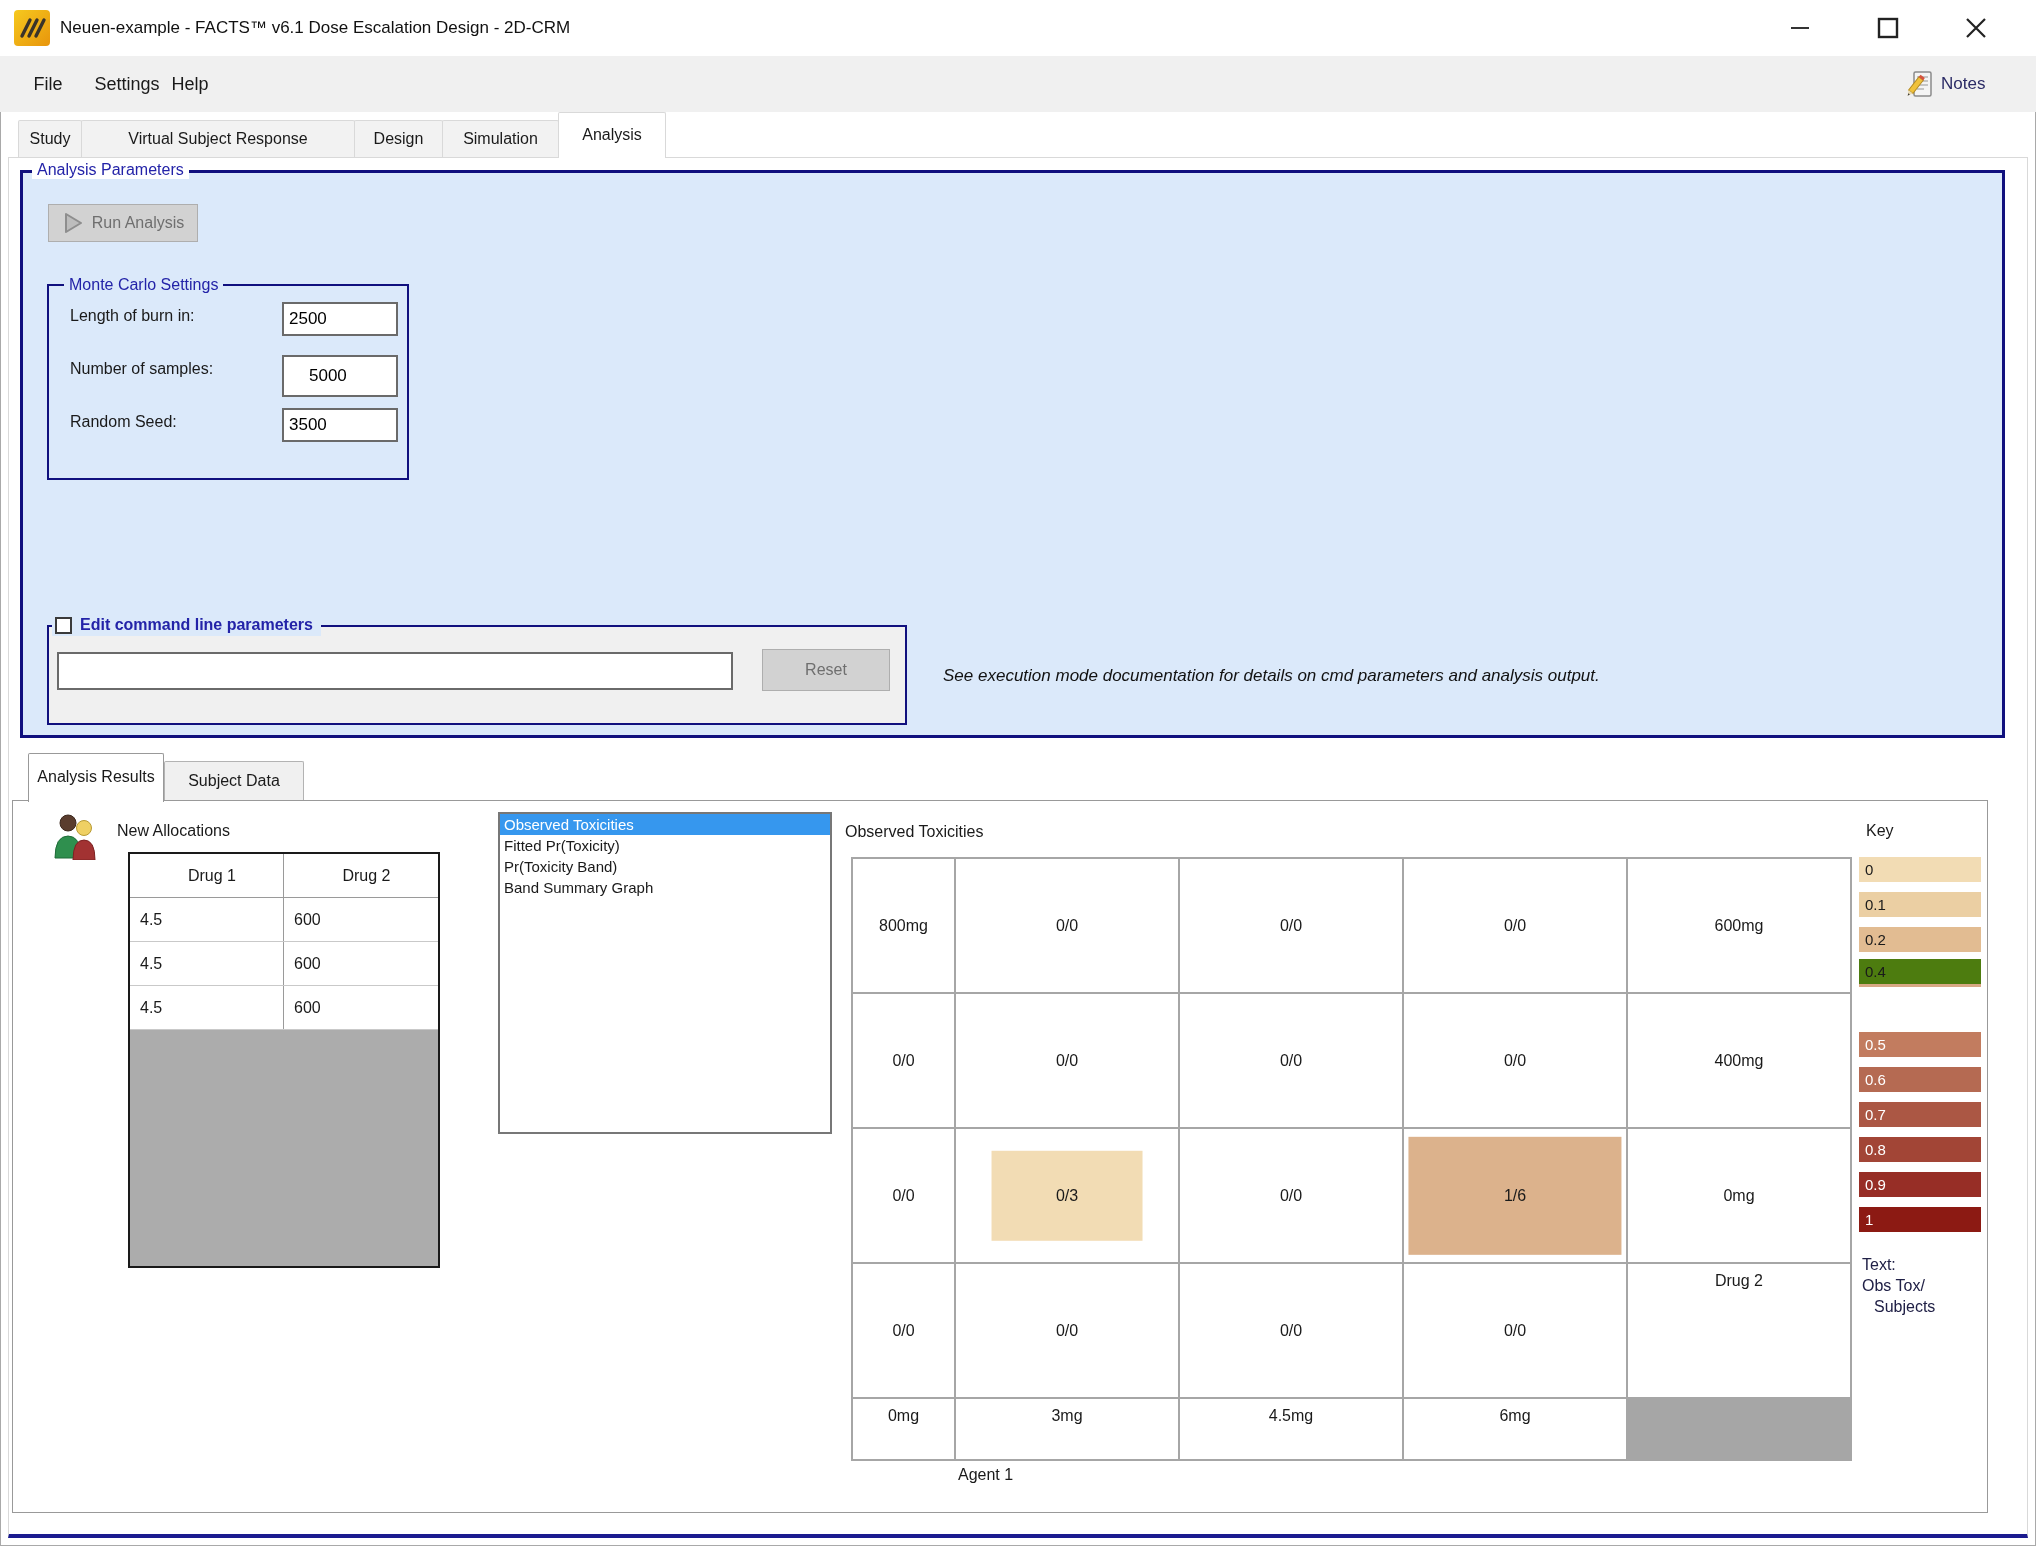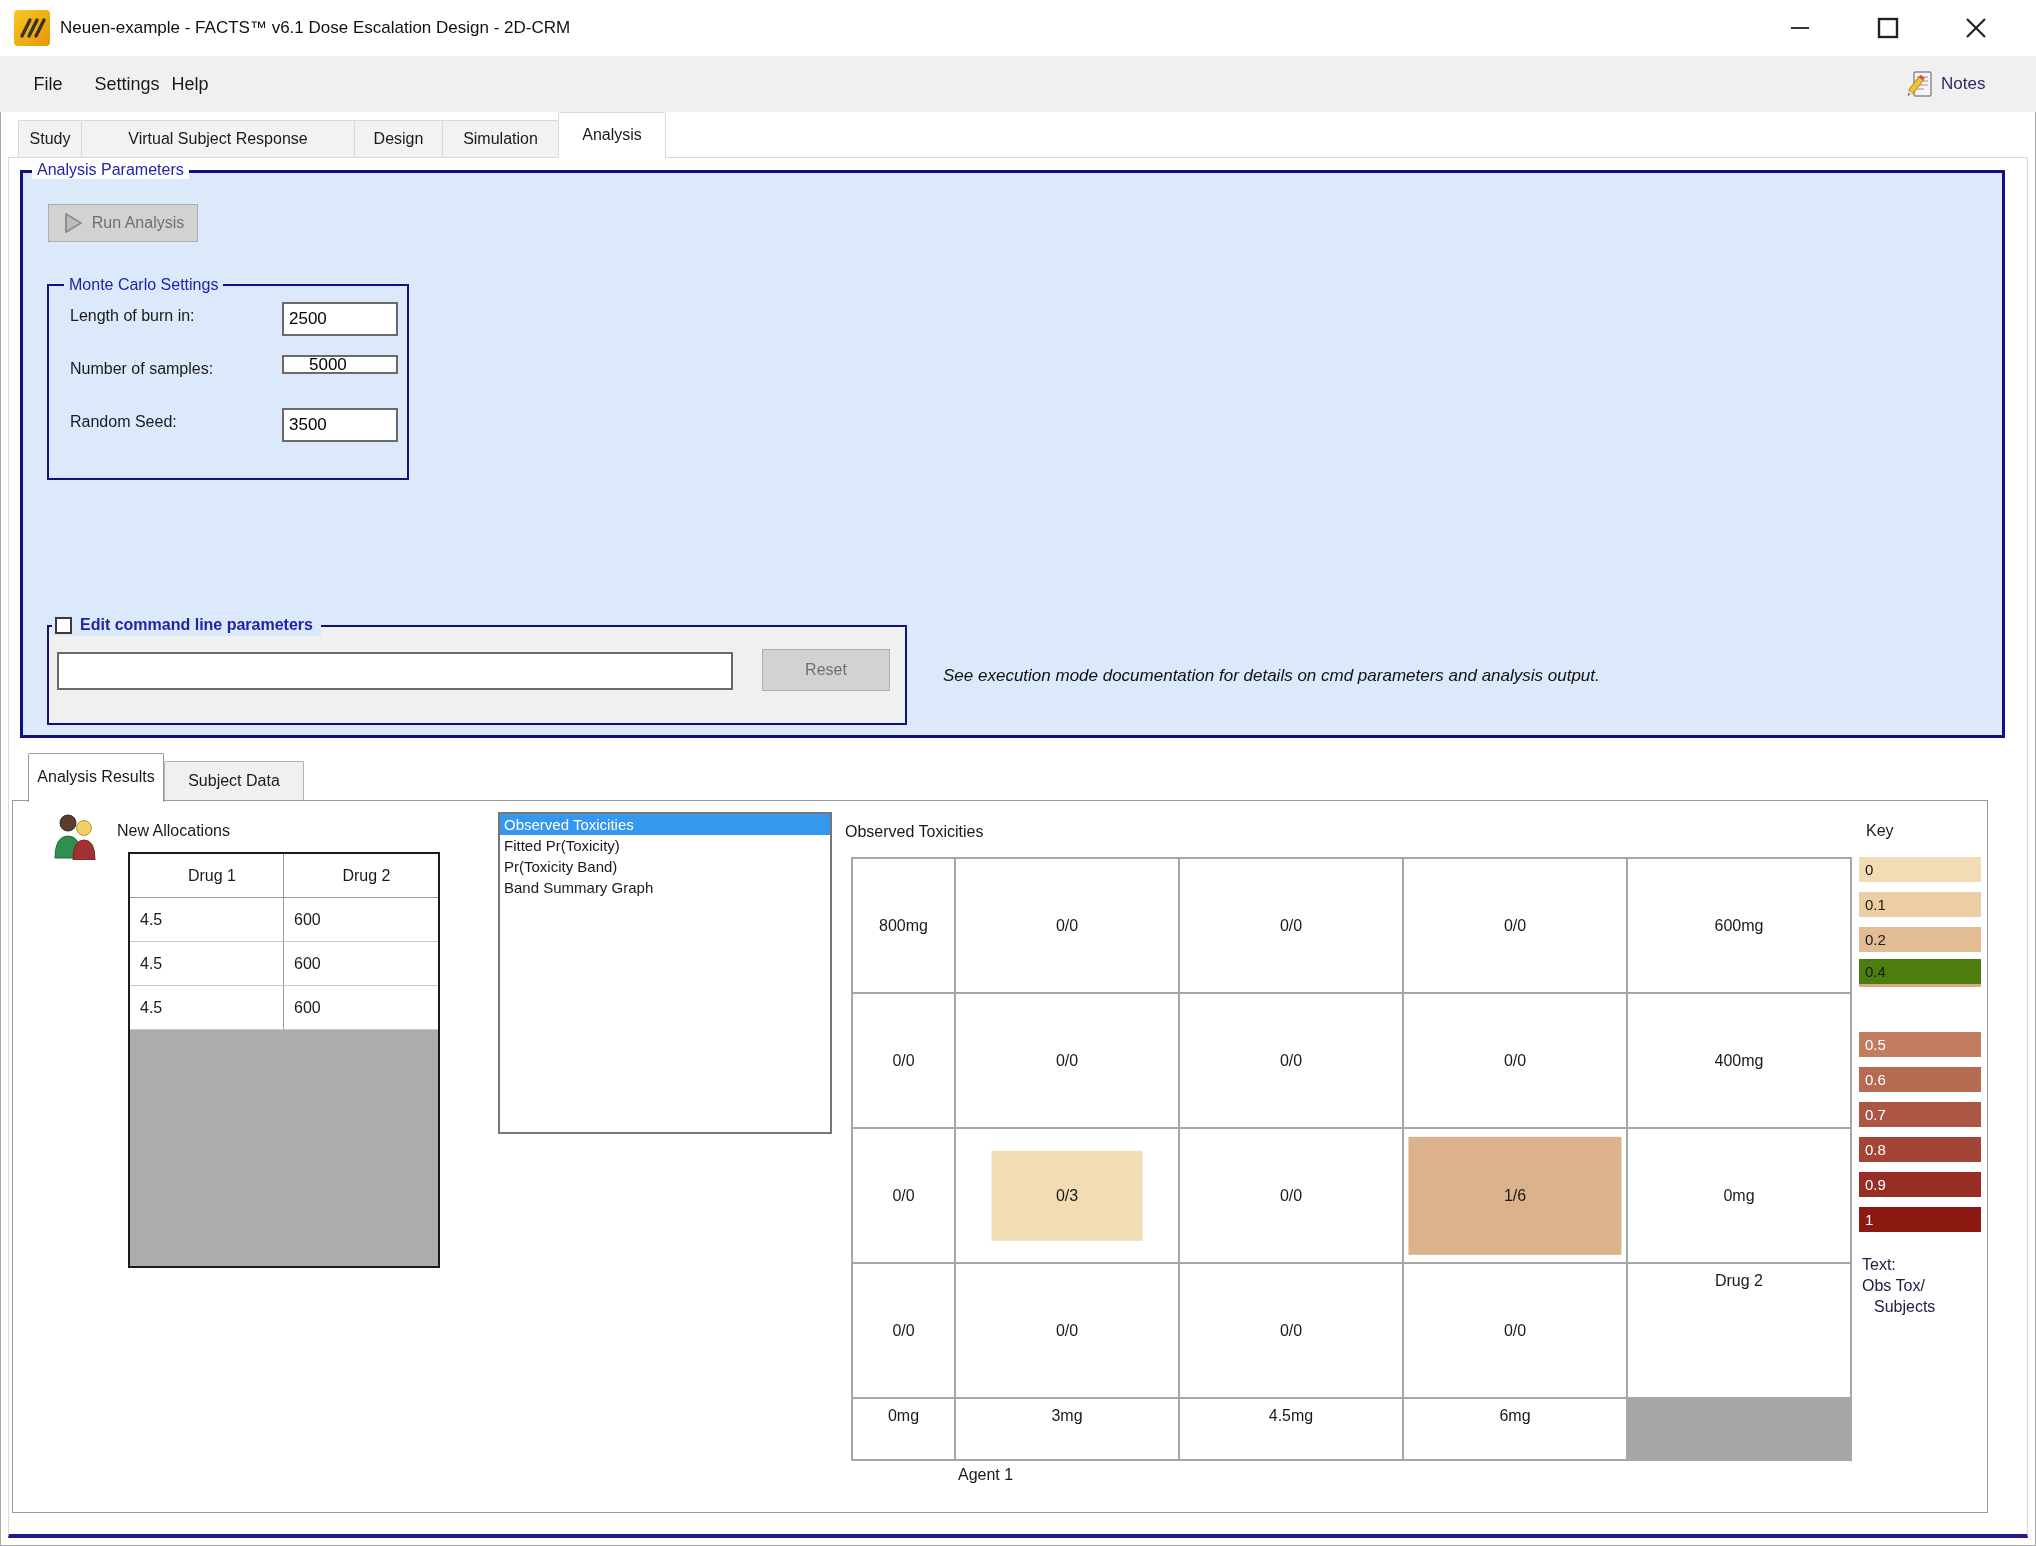--- a/index.html
+++ b/index.html
@@ -155,21 +155,21 @@
     <polygon points="4,2 19,11 4,20" fill="#bdbdbd" stroke="#8e8e8e" stroke-width="2" stroke-linejoin="round"></polygon>
   </svg>
   <span>Run Analysis</span>
 </div>
 
 <div class="abs mc-box"></div>
 <div class="abs group-label mc-label">Monte Carlo Settings</div>
 <div class="abs field-label" style="left:70px;top:307px">Length of burn in:</div>
 <input class="abs textbox" style="left: 282px; top: 302px; width: 116px; height: 34px;" value="2500">
 <div class="abs field-label" style="left:70px;top:360px">Number of samples:</div>
-<input class="abs textbox" style="left: 282px; top: 355px; width: 116px; height: 19px; padding-left: 25px;" value="5000">
+<input class="abs textbox" style="left: 282px; top: 355px; width: 116px; height: 42px; padding-left: 25px;" value="5000">
 <div class="abs field-label" style="left:70px;top:413px">Random Seed:</div>
 <input class="abs textbox" style="left: 282px; top: 408px; width: 116px; height: 34px;" value="3500">
 
 <div class="abs cmd-box"></div>
 <div class="abs cmd-caption">
   <div class="checkbox"></div>
   <span>Edit command line parameters</span>
 </div>
 <input class="abs textbox cmd-input" value="" style="">
 <div class="abs btn reset-btn">

